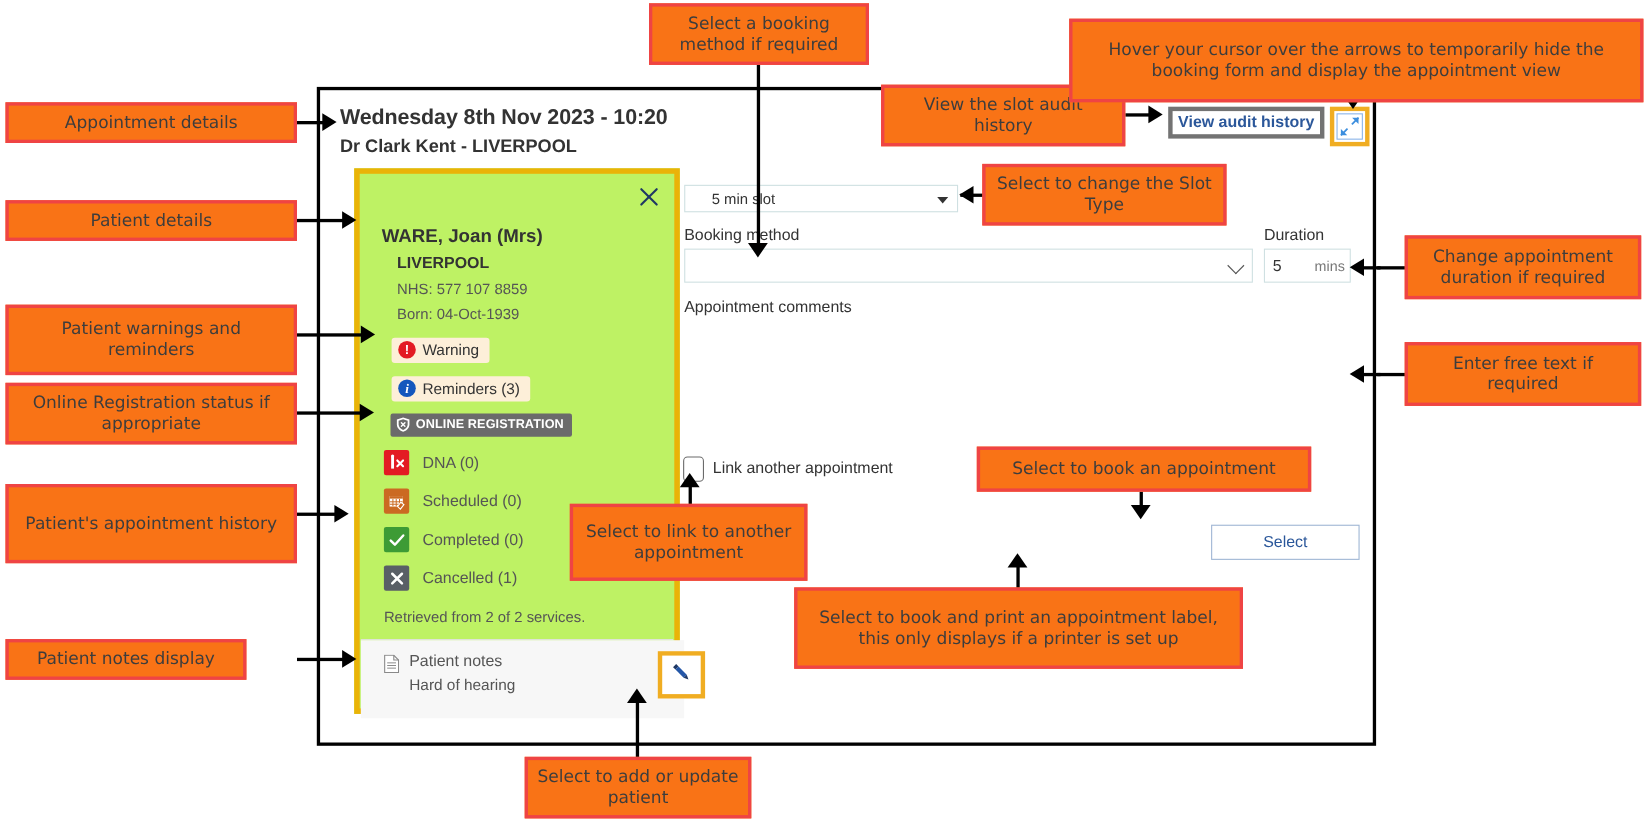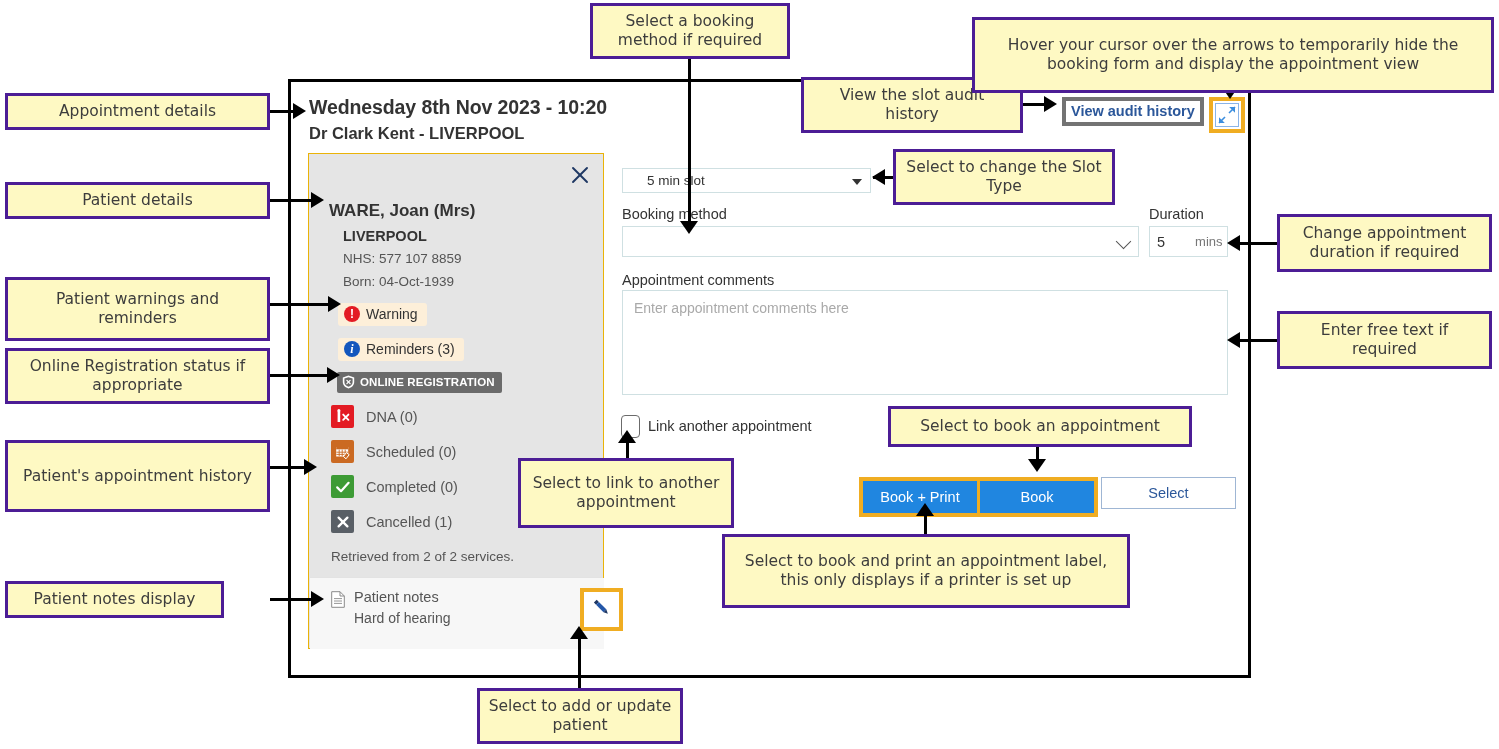--- a/index.html
+++ b/index.html
@@ -7,22 +7,22 @@
   body {
     width:1499px; height:749px;
     background:#ffffff;
     font-family:"Liberation Sans", sans-serif;
     position:relative;
     overflow:hidden;
   }
   
   .callout {
     position:absolute;
-    border:3px solid #4c1d95;
-    background:#fef9c3;
+    border:3px solid #ef4444;
+    background:#f97316;
     color:#3d3d3d;
     font-family:"DejaVu Sans", sans-serif;
     font-size:15.5px;
     line-height:1.22;
     display:flex;
     align-items:center;
     justify-content:center;
     text-align:center;
     padding:4px 8px;
     z-index:30;
@@ -73,24 +73,24 @@
     cursor:pointer;
   }
   #collapse-btn .inner {
     position:absolute; inset:2px;
     border:1px solid #8ab4e8;
     display:flex; align-items:center; justify-content:center;
   }
 
   
   #patient-card {
-    position:absolute; left:17px; top:71px;
+    position:absolute; left:31px; top:71px;
     width:296px; height:496px;
-    border:1px solid #eab308;
-    background:#e5e5e5;
+    border:5px solid #eab308;
+    background:#bef264;
   }
   #close-icon {
     position:absolute; right:12px; top:10px;
     width:22px; height:22px; cursor:pointer;
   }
   .pt-name { position:absolute; left:20px; top:47px; font-size:17px; font-weight:bold; color:#333; }
   .pt-site { position:absolute; left:34px; top:74px; font-size:14.5px; font-weight:bold; color:#333; }
   .pt-nhs  { position:absolute; left:34px; top:97px; font-size:13.5px; color:#555; }
   .pt-born { position:absolute; left:34px; top:120px; font-size:13.5px; color:#555; }
 
@@ -360,31 +360,24 @@
       <span class="chev"></span>
     </div>
 
     <div class="fld-label" id="lbl-duration">Duration</div>
     <div id="duration-field">
       <span id="duration-value">5</span>
       <span id="duration-unit">mins</span>
     </div>
 
     <div class="fld-label" id="lbl-comments">Appointment comments</div>
-    <div id="comments-box">
-      <span id="comments-placeholder">Enter appointment comments here</span>
-    </div>
 
     <div id="link-checkbox"></div>
     <div id="link-label">Link another appointment</div>
 
-    <div id="btn-group">
-      <div class="btn">Book + Print</div>
-      <div class="btn">Book</div>
-    </div>
     <div class="btn" id="btn-cancel">Select</div>
 
   </div>
 </div>
 
 <div class="callout" style="left:5px; top:93px; width:265px; height:37px;">Appointment details</div>
 <div class="leader h" style="left:270px; top:110px; width:26px;"></div>
 <div class="arrow right" style="left:293px; top:103px;"></div>
 
 <div class="callout" style="left:5px; top:182px; width:265px; height:37px;">Patient details</div>

